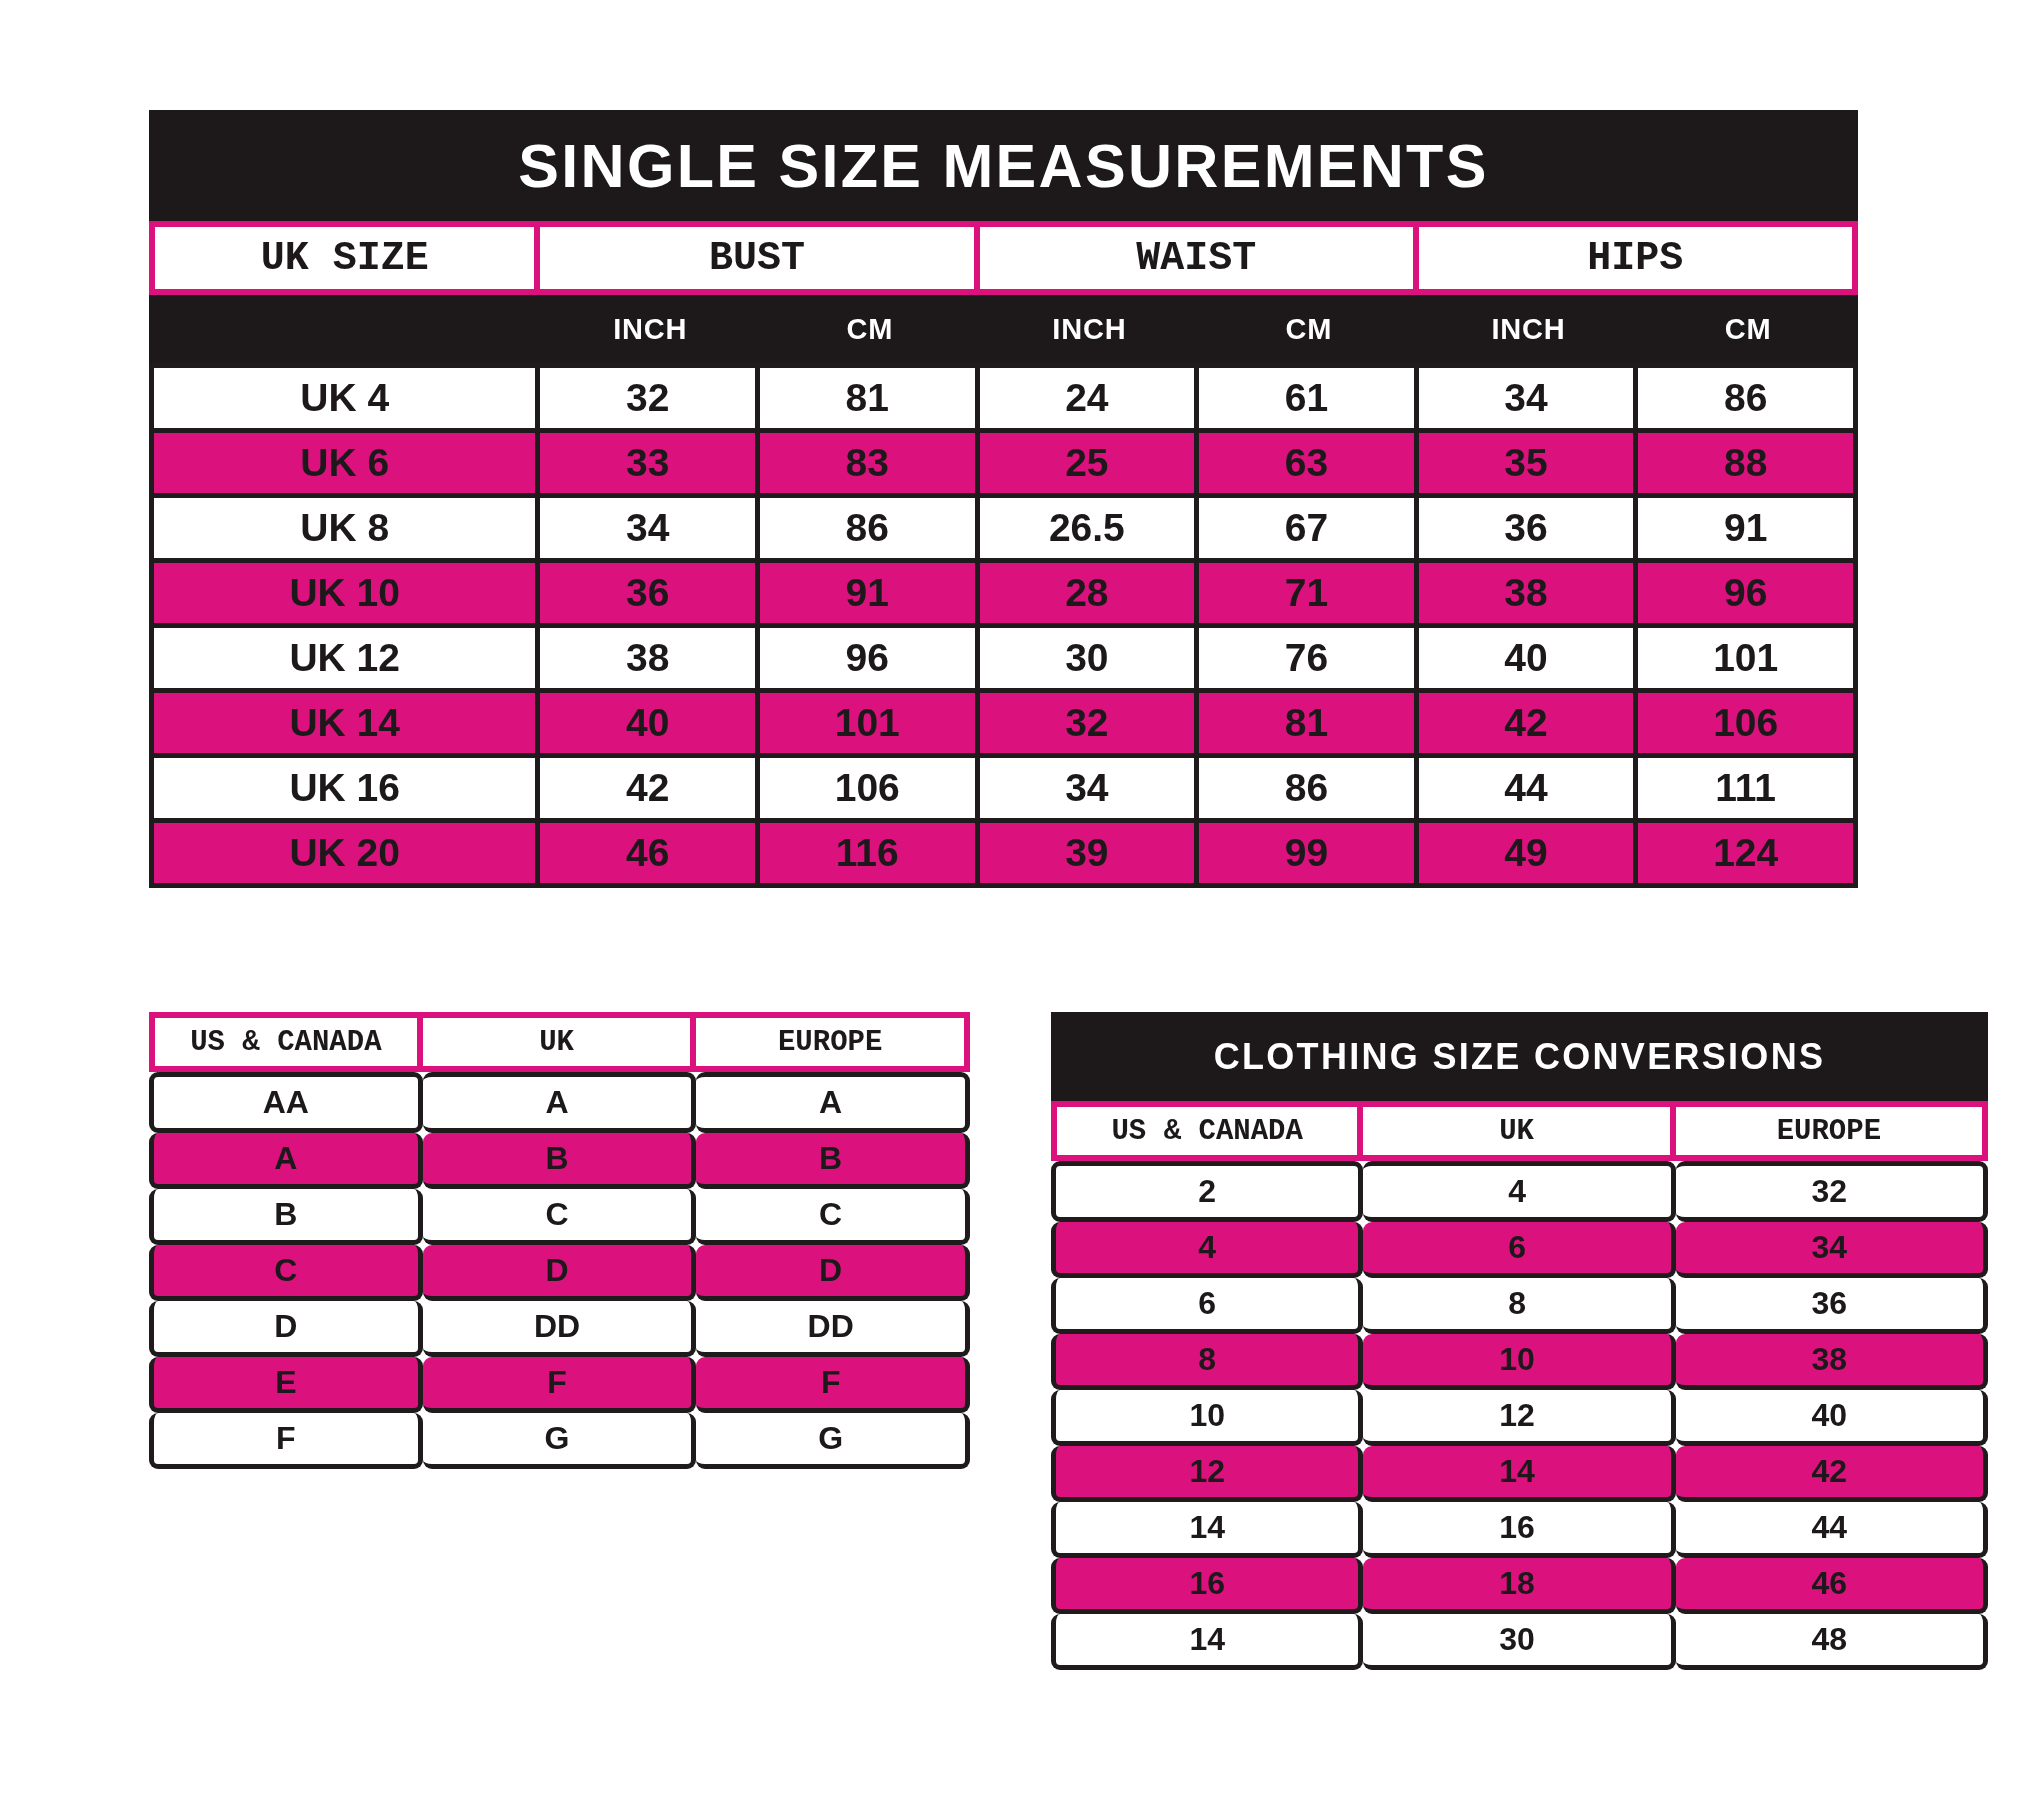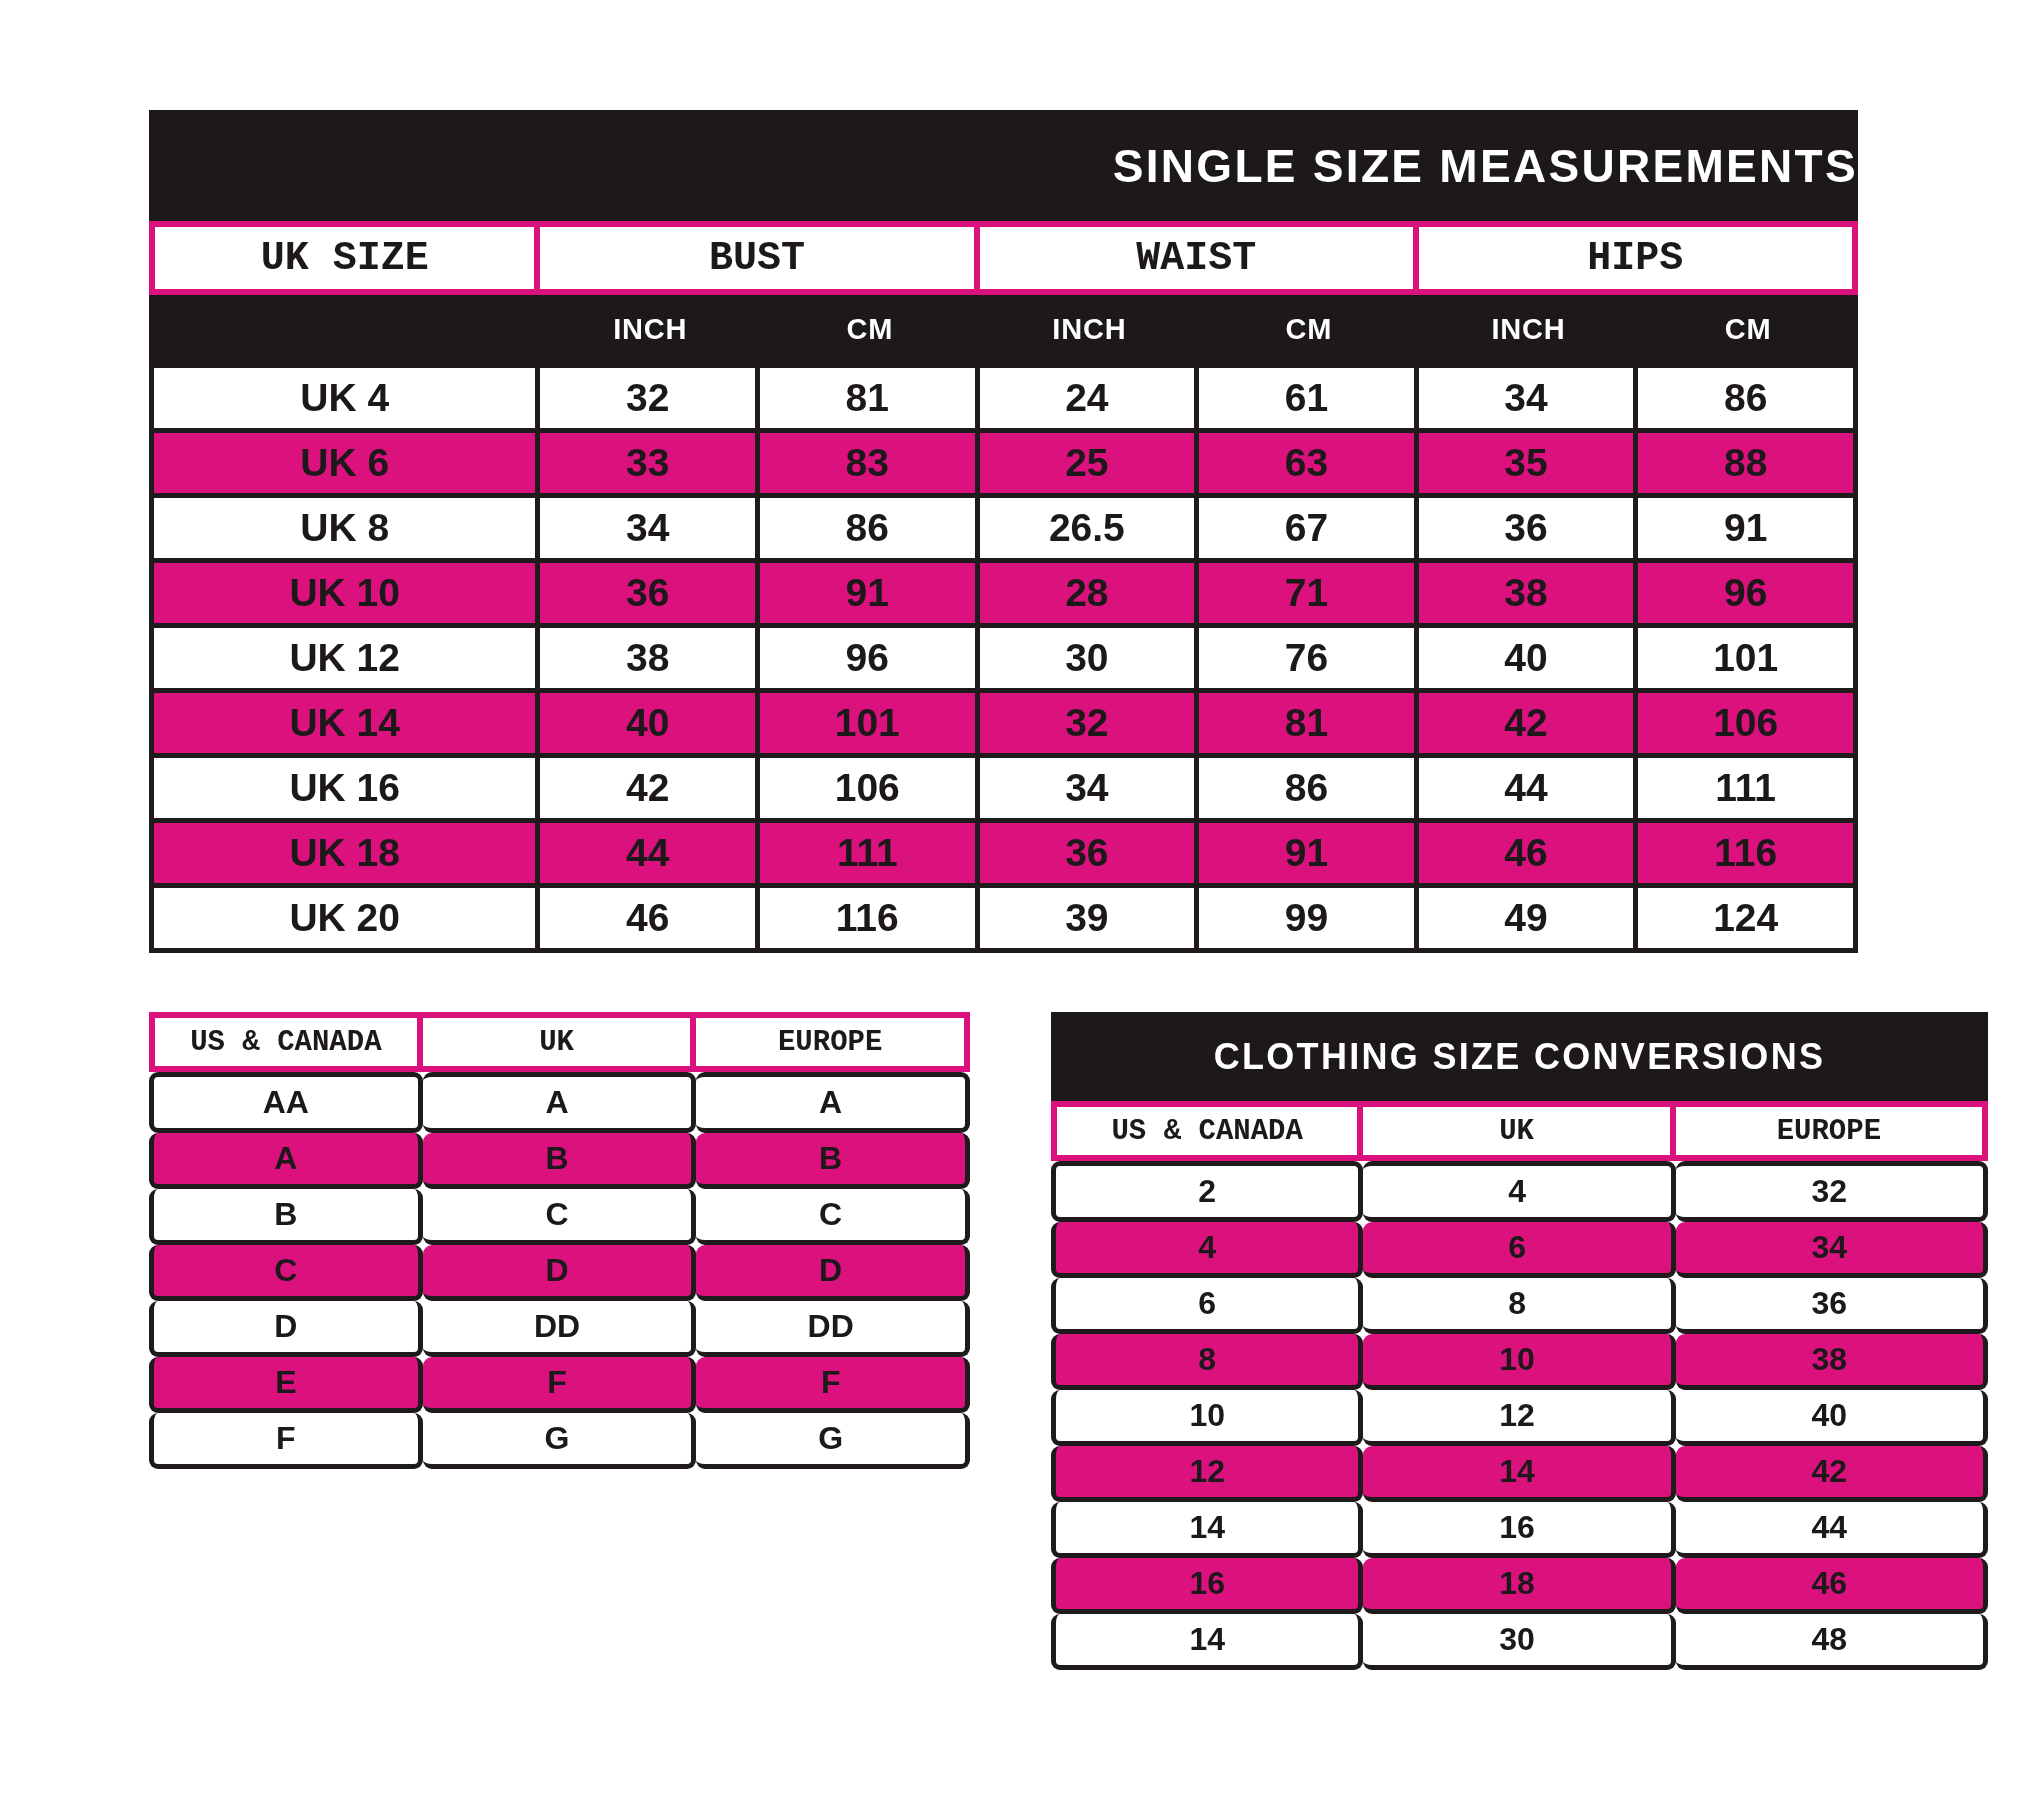--- a/index.html
+++ b/index.html
@@ -28,21 +28,21 @@
     font-weight: bold;
     overflow: hidden;
     white-space: nowrap;
   }
   
   .title-cell {
     background: #1d191b;
     color: #ffffff;
     letter-spacing: 2.3px;
   }
-  #main-table .title-cell { height: 111px; font-size: 46px; text-align: right; }
+  #main-table .title-cell { height: 111px; font-size: 61px; }
   #bra-table .title-cell, #clothing-table .title-cell { height: 89px; font-size: 36px; }
   
   .phead th {
     background: #ffffff;
     border-top: 6.2px solid #db127e;
     border-bottom: 6.2px solid #db127e;
     border-right: 6.2px solid #db127e;
     font-family: Liberation Mono, monospace;
   }
   .phead th:first-child { border-left: 6.2px solid #db127e; }
@@ -163,29 +163,20 @@
     <tr>
       <td>UK 16</td>
       <td>42</td>
       <td>106</td>
       <td>34</td>
       <td>86</td>
       <td>44</td>
       <td>111</td>
     </tr>
     <tr>
-      <td>UK 18</td>
-      <td>44</td>
-      <td>111</td>
-      <td>36</td>
-      <td>91</td>
-      <td>46</td>
-      <td>116</td>
-    </tr>
-    <tr>
       <td>UK 20</td>
       <td>46</td>
       <td>116</td>
       <td>39</td>
       <td>99</td>
       <td>49</td>
       <td>124</td>
     </tr>
   </tbody>
 </table>

